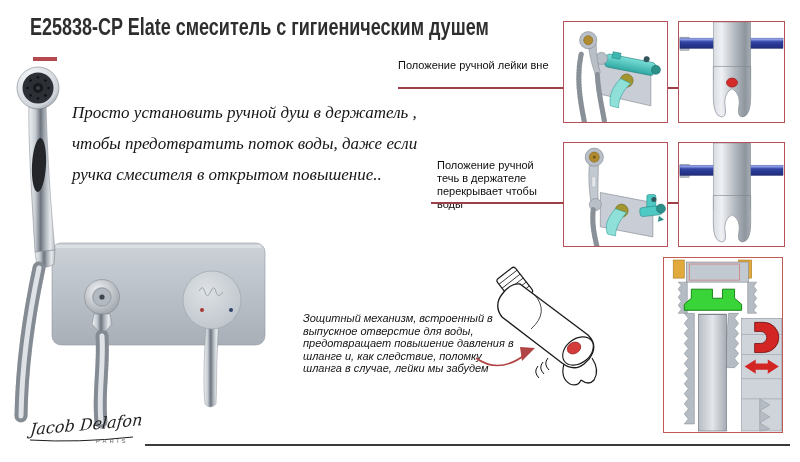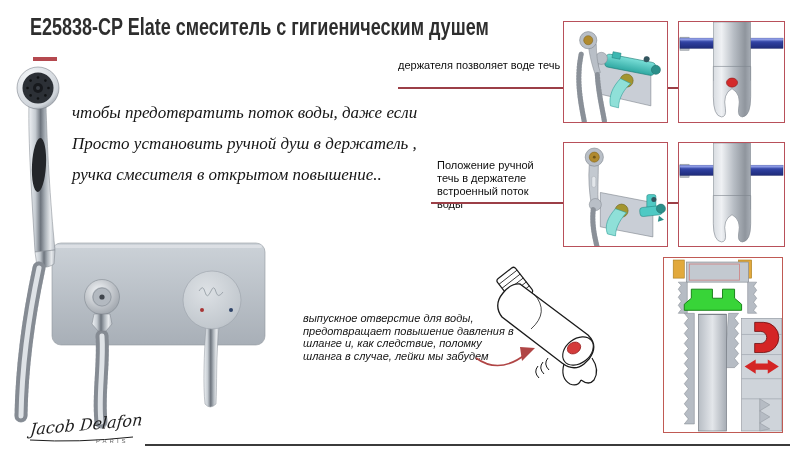--- a/index.html
+++ b/index.html
@@ -118,35 +118,35 @@
     <g>
       <path d="M198,266 C196,295 195,325 197,344 Q202,350 208,344 C209,325 208,295 211,267 Z" fill="url(#p-cv)" stroke="#8d939b" stroke-width="0.5"></path>
       <circle cx="204" cy="240" r="29" fill="url(#p-kg)" stroke="#9aa1a9" stroke-width="0.6"></circle>
       <path d="M191,231 q4,-7 6,1 q2,8 6,-1 q3,-7 5,1 q2,7 7,0" fill="none" stroke="#9199a1" stroke-width="0.8"></path>
       <circle cx="194" cy="250" r="2" fill="#a83434"></circle>
       <circle cx="223" cy="250" r="2" fill="#2e4368"></circle>
     </g>
   </svg>
 
   <div class="main-note">
+    <div>Просто установить ручной душ в держатель ,</div>
     <div>чтобы предотвратить поток воды, даже если</div>
-    <div>Просто установить ручной душ в держатель ,</div>
     <div>ручка смесителя в открытом повышение..</div>
   </div>
 
   <div class="callout callout1">
-    <div>держателя позволяет воде течь</div>
+    <div>Положение ручной лейки вне</div>
   </div>
   <div class="leader leader1"></div>
   <div class="leader connector1"></div>
 
   <div class="callout callout2">
     <div>Положение ручной</div>
     <div>течь в держателе</div>
-    <div>встроенный поток</div>
+    <div>перекрывает чтобы</div>
     <div>воды</div>
   </div>
   <div class="leader leader2"></div>
   <div class="leader connector2"></div>
 
   <div class="cadframe f1a">
     <svg viewBox="0 0 102 99">
       <defs>
         <linearGradient id="a-tg" x1="0" y1="0" x2="1" y2="0">
           <stop offset="0" stop-color="#d8dce1"></stop>
@@ -243,20 +243,21 @@
       <rect x="1" y="22" width="102" height="10" fill="url(#b-bg)" stroke="#1b2566" stroke-width="0.5"></rect>
       <rect x="1" y="22" width="102" height="2.2" fill="#94a1e8" opacity="0.85"></rect>
       <g>
         <rect x="34" y="0" width="37" height="66" fill="url(#b-tg)" stroke="#7e848c" stroke-width="0.5"></rect>
         <path d="M34,52 L34,80 Q34,97 42,98 Q47,98 46,90 Q43,76 52.5,71 Q62,76 59,90 Q58,98 63,98 Q71,97 71,80 L71,52 Z" fill="url(#b-tg)" stroke="#7e848c" stroke-width="0.6"></path>
       </g>
     </svg>
   </div>
 
   <div class="callout protection">
+    <div>Зощитный механизм, встроенный в</div>
     <div>выпускное отверстие для воды,</div>
     <div>предотвращает повышение давления в</div>
     <div>шланге и, как следствие, поломку</div>
     <div>шланга в случае, лейки мы забудем</div>
   </div>
 
   <svg class="lineart" width="165" height="150" viewBox="0 0 165 150">
     <g transform="rotate(-38 47 33)">
       <rect x="36" y="16" width="23" height="32" rx="3" fill="#fff" stroke="#1a1a1a" stroke-width="1.2"></rect>
       <path d="M36,21 h23 M36,26 h23 M36,31 h23 M36,36 h23 M36,41 h23" stroke="#1a1a1a" stroke-width="0.8"></path>

